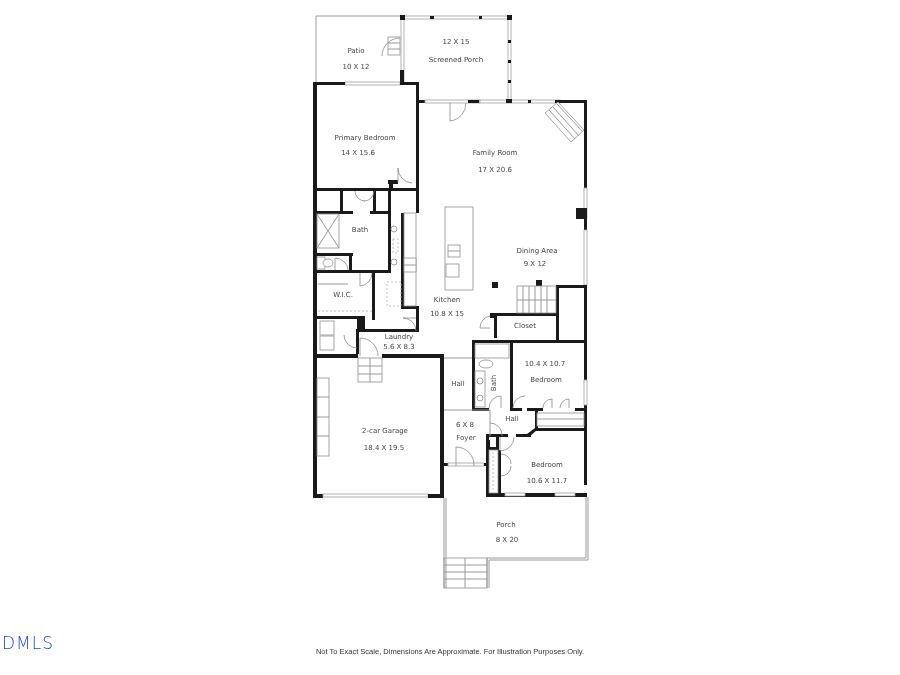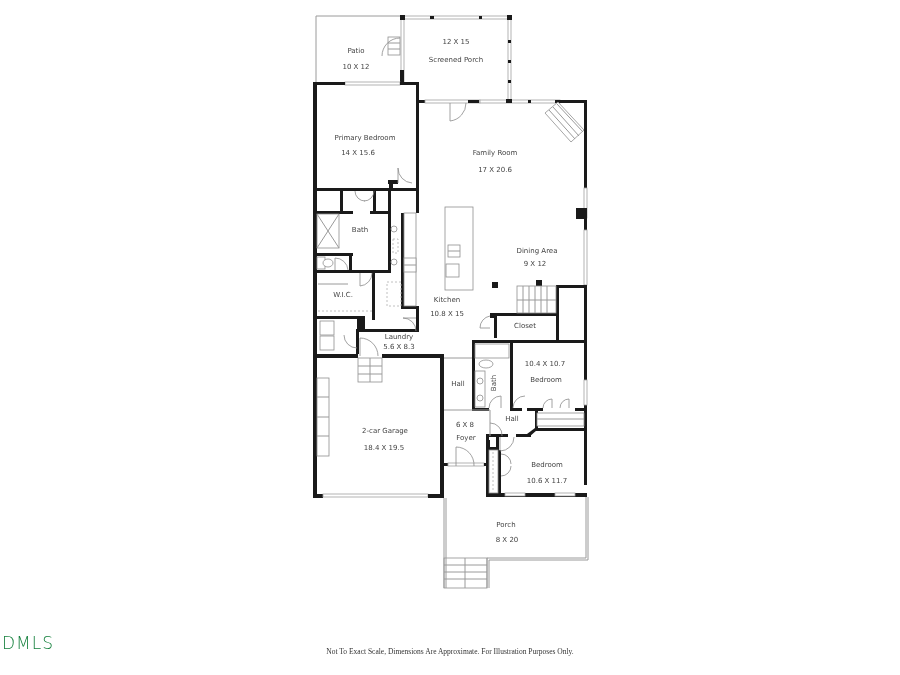--- a/index.html
+++ b/index.html
@@ -6,22 +6,22 @@
     body { width: 900px; height: 675px; position: relative; overflow: hidden; font-family: "DejaVu Sans", sans-serif; }
     #plan { position: absolute; left: 0; top: 0; width: 900px; height: 675px; }
     .wall { fill: #1a1a1a; }
     .thin { stroke: #9a9a9a; stroke-width: 1; fill: none; }
     .win { fill: #ffffff; stroke: #a0a0a0; stroke-width: 0.8; }
     .door { stroke: #8a8a8a; stroke-width: 0.8; fill: none; }
     .fix { stroke: #8f8f8f; stroke-width: 0.8; fill: #ffffff; }
     .dot { stroke: #b0b0b0; stroke-width: 0.8; fill: none; stroke-dasharray: 2 2; }
     .lbl { font-family: "DejaVu Sans", sans-serif; font-size: 7px; fill: #444444; text-anchor: middle; }
     .lbl-v { font-family: "DejaVu Sans", sans-serif; font-size: 7px; fill: #444444; text-anchor: middle; }
-    .mls { position: absolute; left: 2px; top: 633px; font-family: "DejaVu Sans", sans-serif; font-size: 17px; color: #15803d; letter-spacing: 1px; font-weight: 300; }
-    .disclaimer { position: absolute; left: 0; width: 900px; top: 647px; text-align: center; font-family: Liberation Serif, serif; font-size: 7.5px; color: #333333; }
+    .mls { position: absolute; left: 2px; top: 633px; font-family: "DejaVu Sans", sans-serif; font-size: 17px; color: #1d4ed8; letter-spacing: 1px; font-weight: 300; }
+    .disclaimer { position: absolute; left: 0; width: 900px; top: 647px; text-align: center; font-family: Liberation Sans, sans-serif; font-size: 7.5px; color: #333333; }
   </style>
 </head>
 <body>
 
 <svg id="plan" viewBox="0 0 900 675" xmlns="http://www.w3.org/2000/svg">
 
   <g>
     <polyline class="thin" points="316,82 316,16 402,16"></polyline>
   </g>
 

